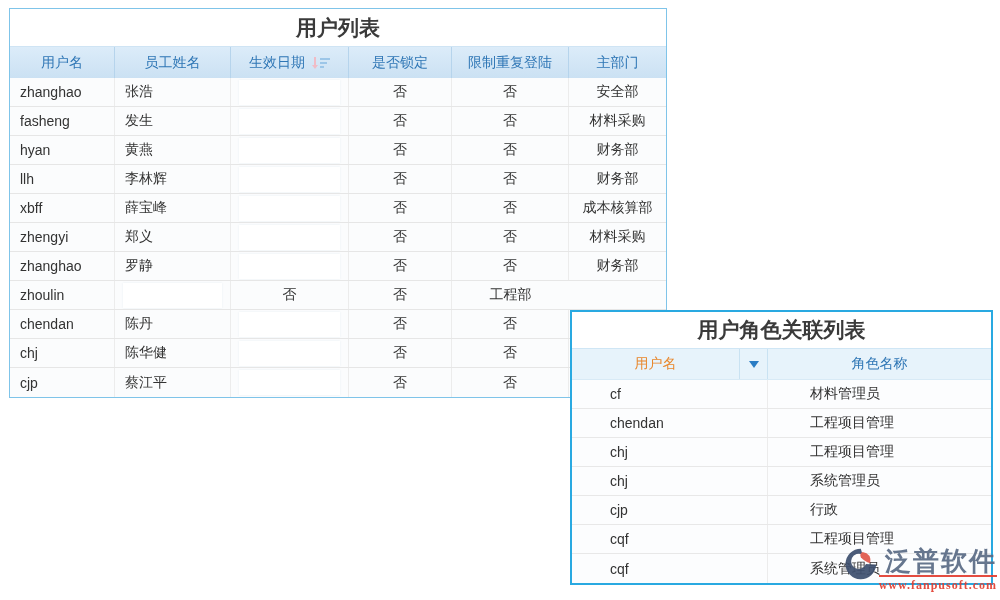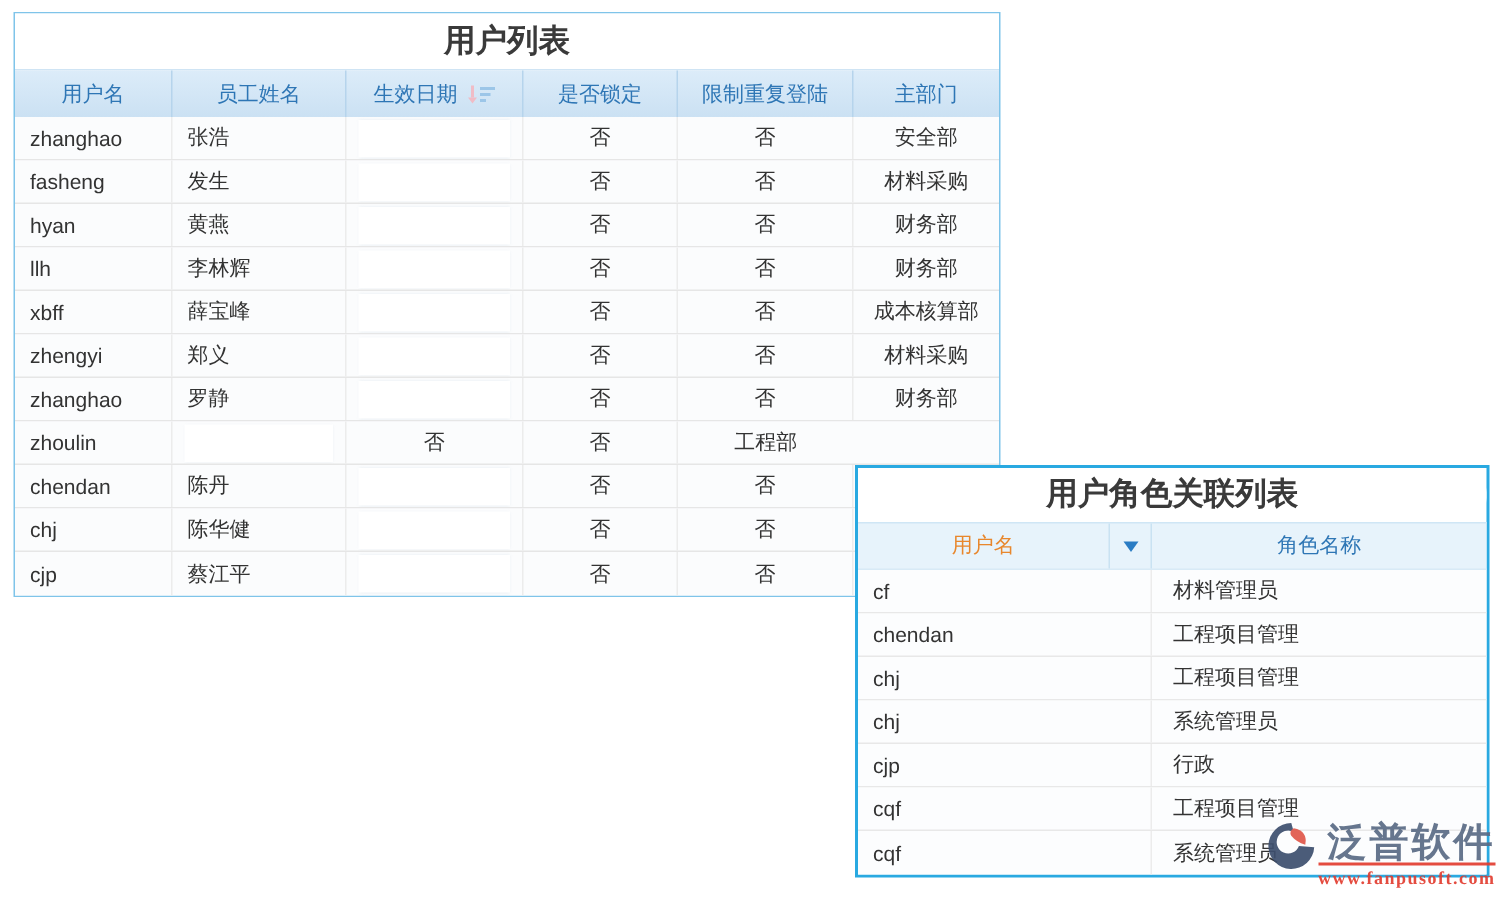--- a/index.html
+++ b/index.html
@@ -54,21 +54,21 @@
   .t2-header .hc { display:flex; align-items:center; justify-content:center;
                    border-right:1px solid #c9e2f2; cursor:pointer; }
   .t2-header .hc:last-child { border-right:none; }
   .t2-h-user { color:#e8872c; }
   .t2-h-role { color:#2e76b5; }
   .dd-arrow { width:0; height:0; border-left:5px solid transparent;
               border-right:5px solid transparent; border-top:7px solid #2a7cc4; }
   .t2-body .t2row { display:grid; grid-template-columns:196px 1fr; height:29px;
                     background:#fcfdfe; border-bottom:1px solid #e8e8e8; }
   .t2-body .t2row:last-child { border-bottom:none; }
-  .t2row .c { border-right:1px solid #ececec; }
+  .t2row .c { border-right:1px solid #ececec;margin-left:28px; }
   .t2row .c:last-child { border-right:none; }
   .t2row .c-role { padding-left:14px; justify-content:flex-start; }
 
   
   .watermark { position:absolute; right:3px; bottom:7px; z-index:20; display:flex;
                align-items:flex-start; gap:2px; opacity:0.92; }
   .wm-text { display:flex; flex-direction:column;align-items:flex-end; }
   .wm-brand { font-size:26px; font-weight:bold; color:#5a6b85; letter-spacing:2px;
               line-height:28px; }
   .wm-url { font-size:12px; font-weight:bold; color:#e23d30; letter-spacing:1px;

